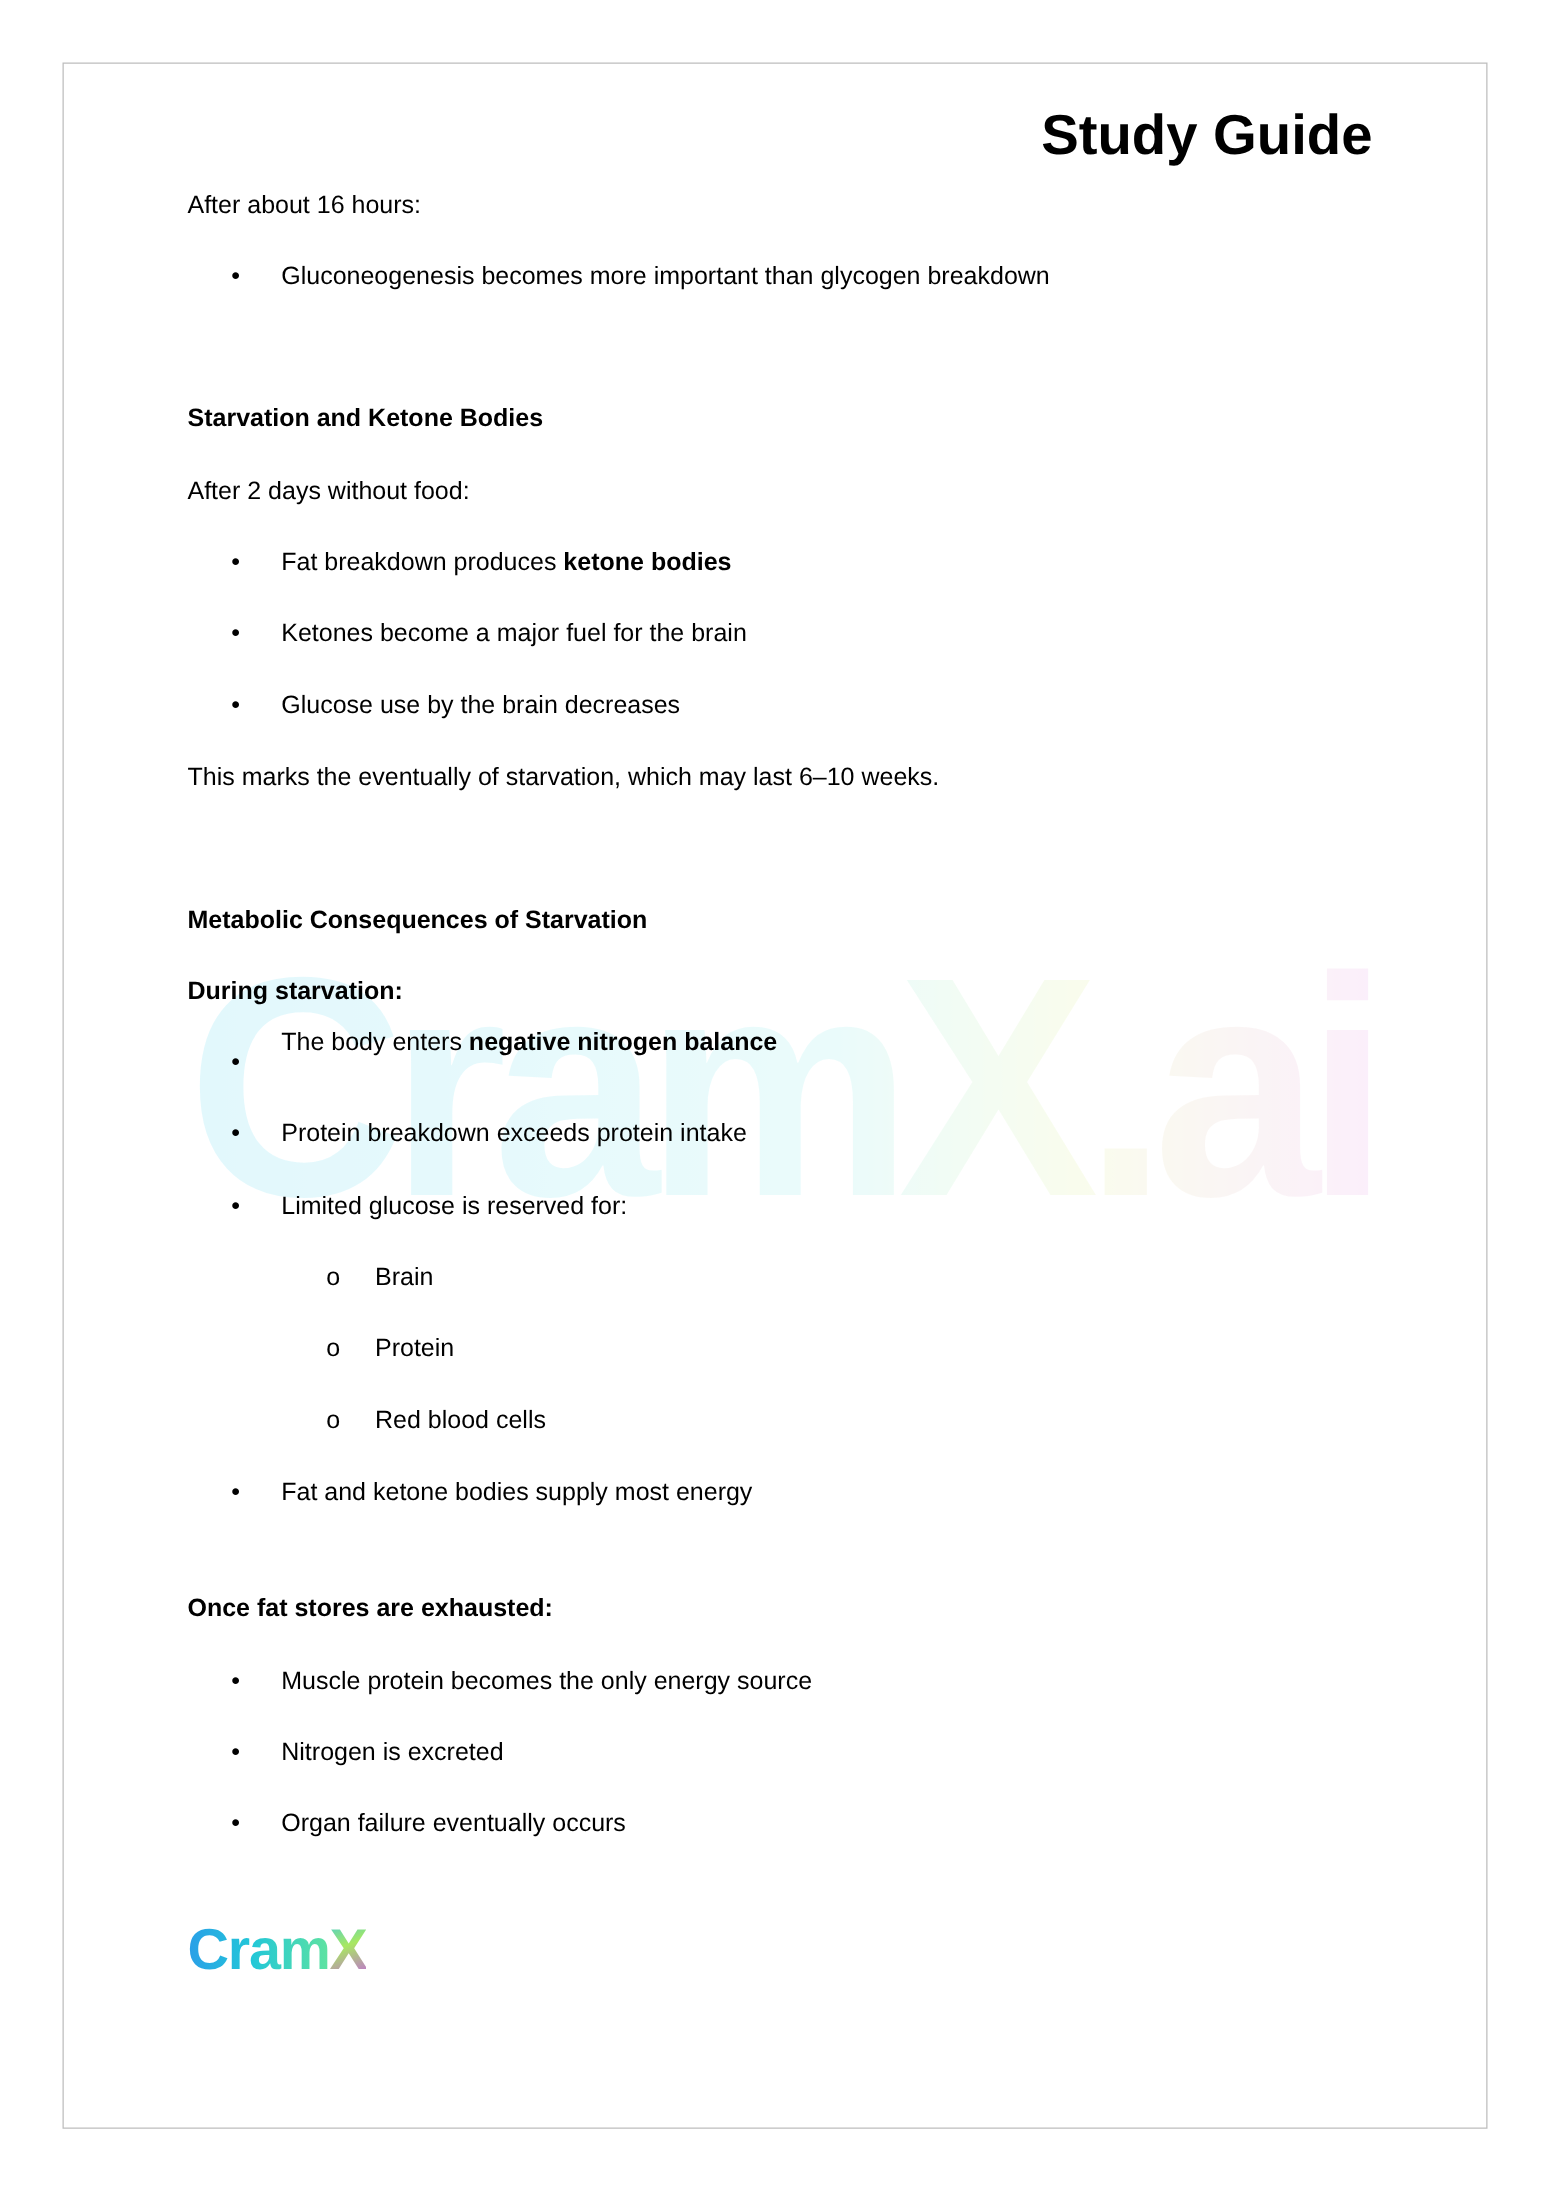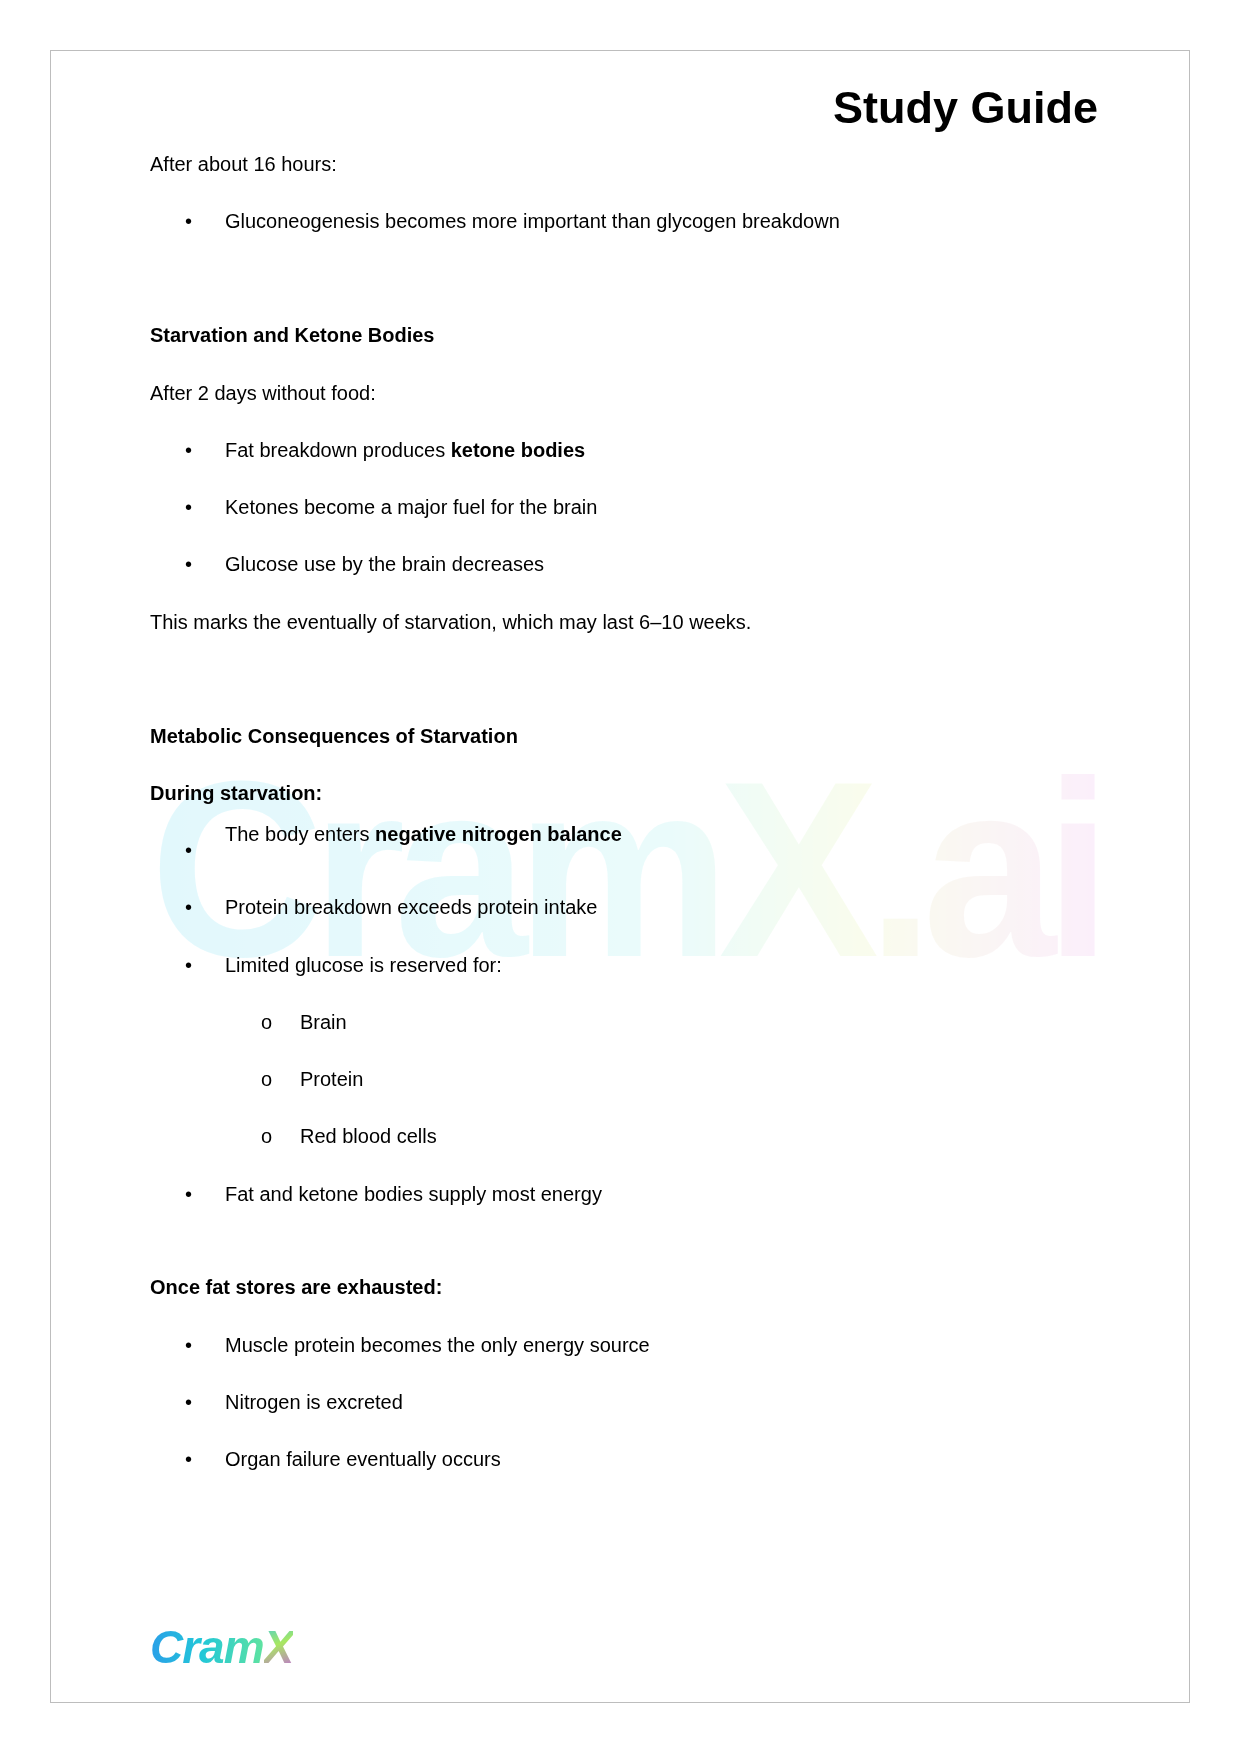--- a/index.html
+++ b/index.html
@@ -12,22 +12,22 @@
   .line { position: absolute; left: 150px; font-size: 20px; line-height: 24px; white-space: nowrap; }
   .line b { font-weight: normal; }
   .bullet { position: absolute; left: 185px; font-size: 20px; line-height: 24px; }
   .btext { position: absolute; left: 225px; font-size: 20px; line-height: 24px; white-space: nowrap; }
   .sbullet { position: absolute; left: 261px; font-size: 20px; line-height: 24px; }
   .sbtext { position: absolute; left: 300px; font-size: 20px; line-height: 24px; white-space: nowrap; }
   .heading { font-weight: bold; }
   .watermark { position: absolute; left: 150px; top: 756px; width: 950px; height: 240px;
                pointer-events: none; opacity: 0.22; z-index: 0; }
   .content { position: relative; z-index: 1; }
-  .logo { position: absolute; left: 150px; top: 1622px; font-size: 46px; font-weight: bold;
-          letter-spacing: -1px; line-height: 50px; font-style: italic; }
+  .logo { position: absolute; left: 150px; top: 1534px; font-size: 46px; font-weight: bold;
+          letter-spacing: -1px; line-height: 50px; }
   .logo .cram { background: linear-gradient(90deg, #2a9fe8 0%, #22c7d8 45%, #5fe3a0 100%);
                 -webkit-background-clip: text; background-clip: text; color: transparent; }
   .logo .x { background: linear-gradient(160deg, #38c9e8 0%, #a8e860 45%, #c65ce8 100%);
              -webkit-background-clip: text; background-clip: text; color: transparent; }
 </style>
 </head>
 <body>
 
 <div class="page"></div>
 

